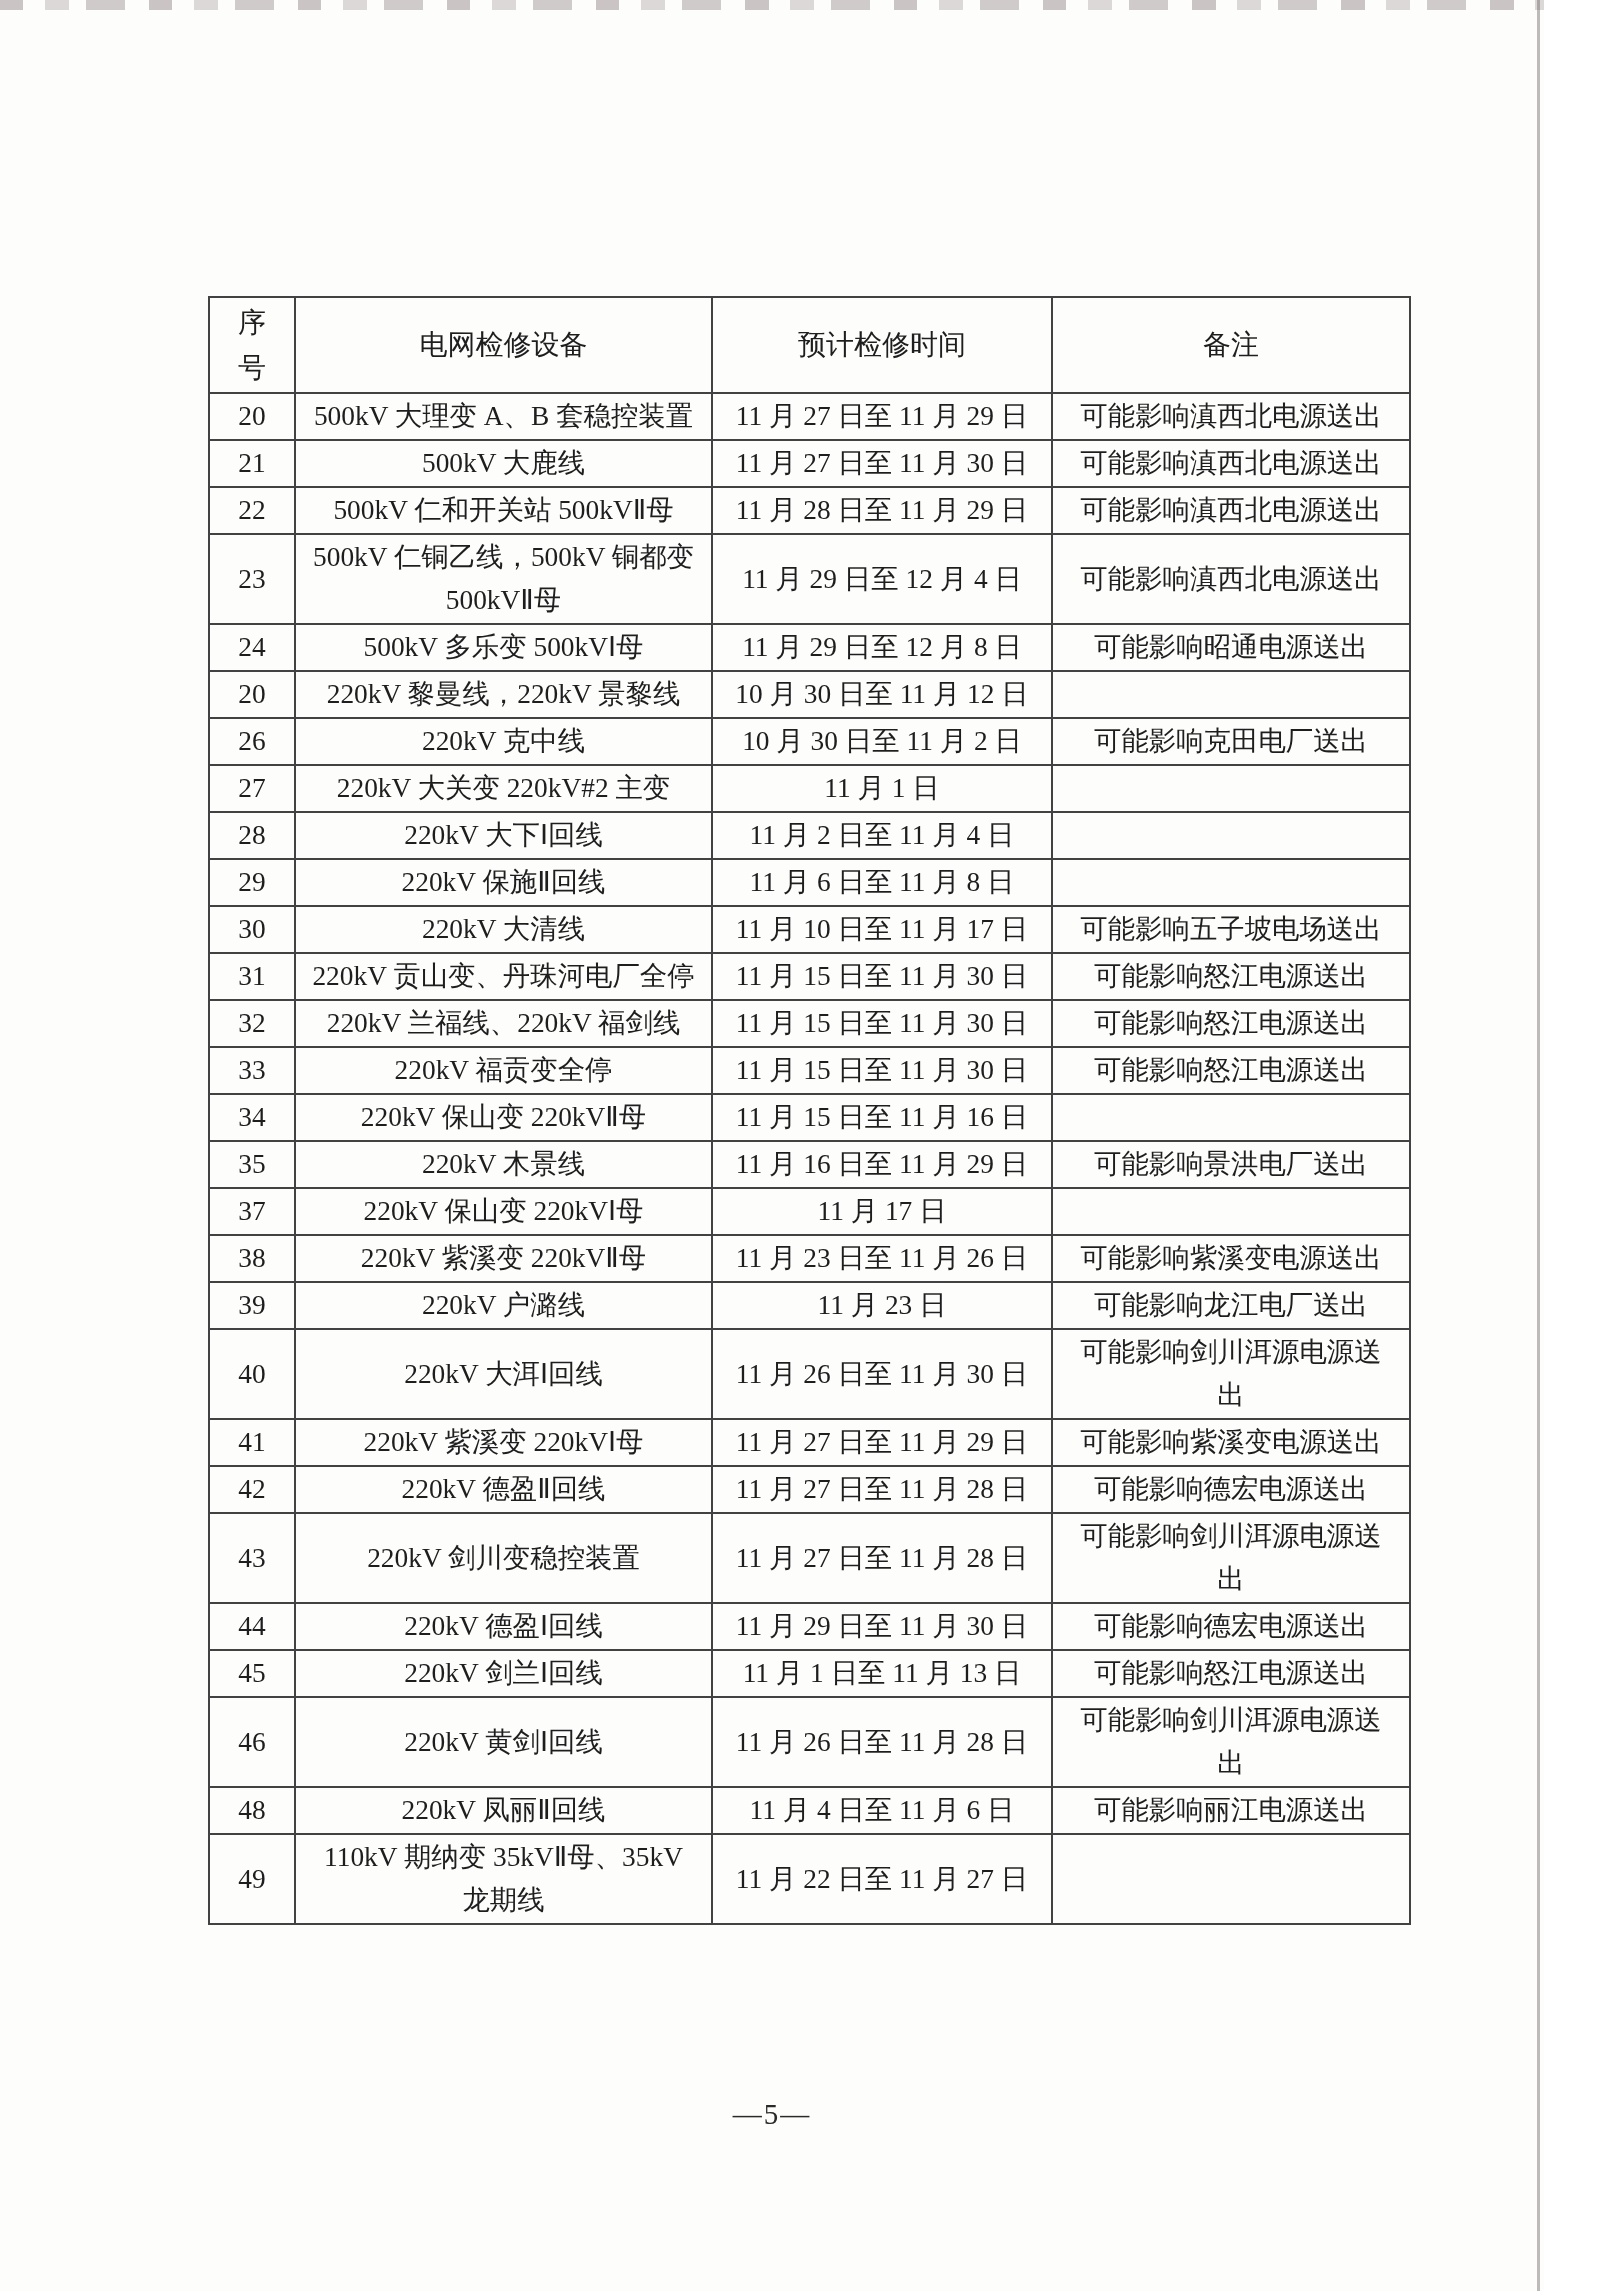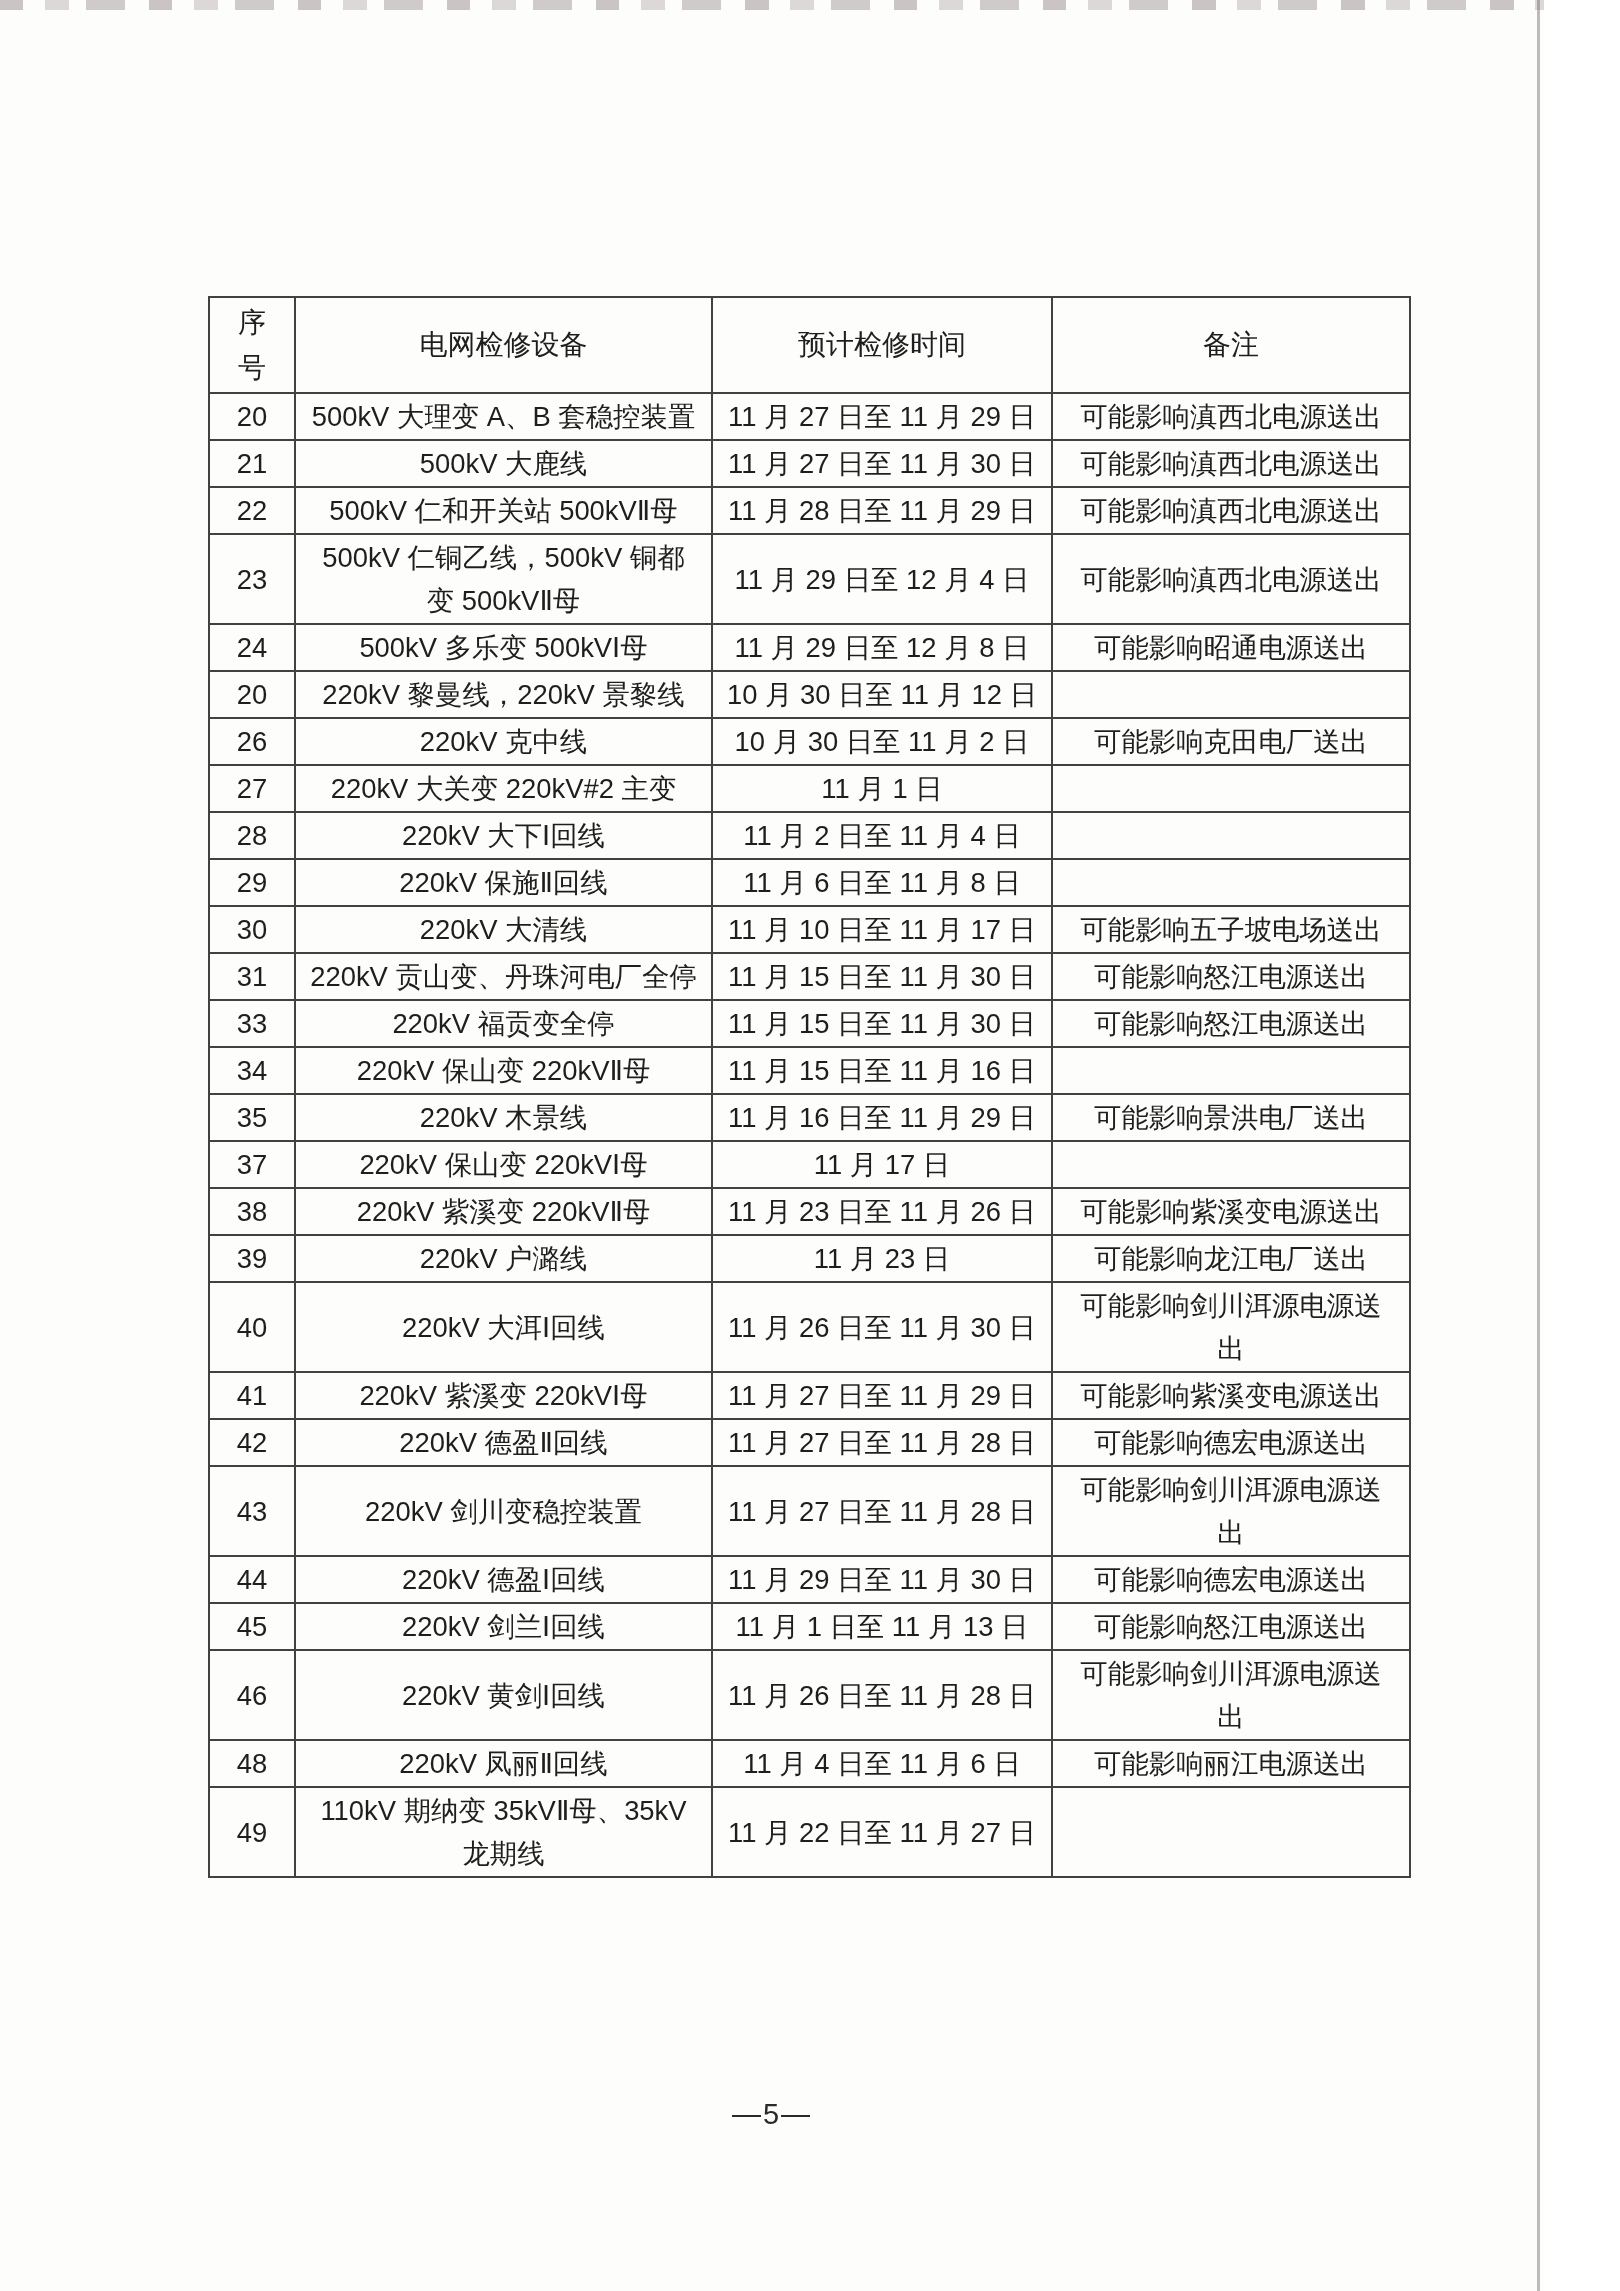--- a/index.html
+++ b/index.html
@@ -5,21 +5,21 @@
   html, body {
     margin: 0;
     padding: 0;
     background: #ffffff;
   }
   .page {
     position: relative;
     width: 1544px;
     height: 2292px;
     background: #fdfdfc;
-    font-family: Liberation Sans, sans-serif;
+    font-family: Liberation Serif, serif;
     color: #1e1e1e;
     overflow: hidden;
   }
   
   .scan-top {
     position: absolute;
     top: 0; left: 0;
     width: 100%; height: 9.8px;
     background-image: repeating-linear-gradient(90deg,
       rgba(140,128,128,0.45) 0px, rgba(140,128,128,0.45) 23.5px,
@@ -175,20 +175,26 @@
     <td class="c-time">11 月 10 日至 11 月 17 日</td>
     <td class="c-remark">可能影响五子坡电场送出</td>
   </tr>
         <tr>
     <td class="c-no">31</td>
     <td class="c-equip">220kV 贡山变、丹珠河电厂全停</td>
     <td class="c-time">11 月 15 日至 11 月 30 日</td>
     <td class="c-remark">可能影响怒江电源送出</td>
   </tr>
         <tr>
+    <td class="c-no">32</td>
+    <td class="c-equip">220kV 兰福线、220kV 福剑线</td>
+    <td class="c-time">11 月 15 日至 11 月 30 日</td>
+    <td class="c-remark">可能影响怒江电源送出</td>
+  </tr>
+        <tr>
     <td class="c-no">33</td>
     <td class="c-equip">220kV 福贡变全停</td>
     <td class="c-time">11 月 15 日至 11 月 30 日</td>
     <td class="c-remark">可能影响怒江电源送出</td>
   </tr>
         <tr>
     <td class="c-no">34</td>
     <td class="c-equip">220kV 保山变 220kVⅡ母</td>
     <td class="c-time">11 月 15 日至 11 月 16 日</td>
     <td class="c-remark"></td>

